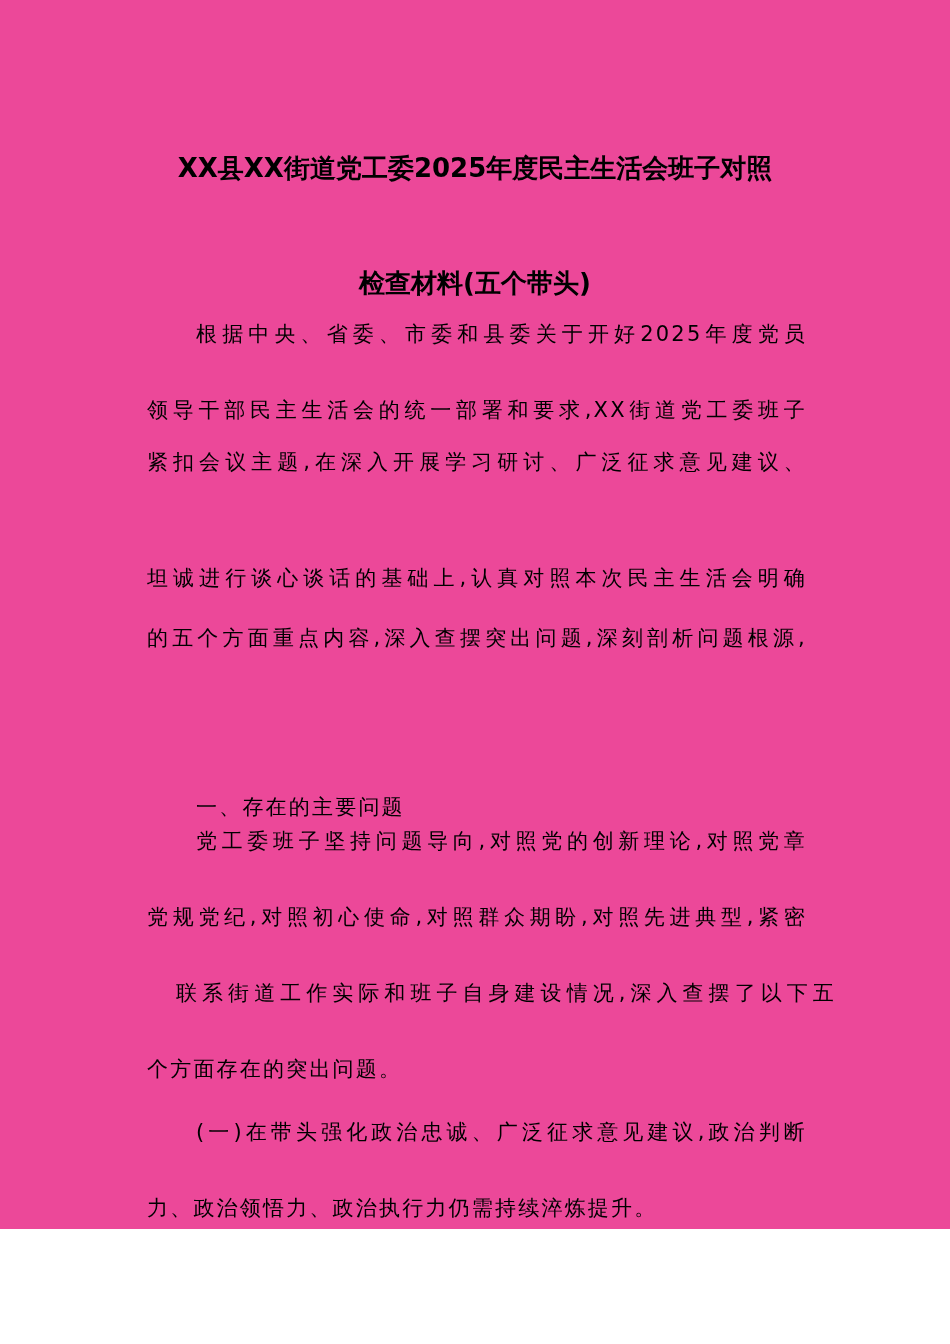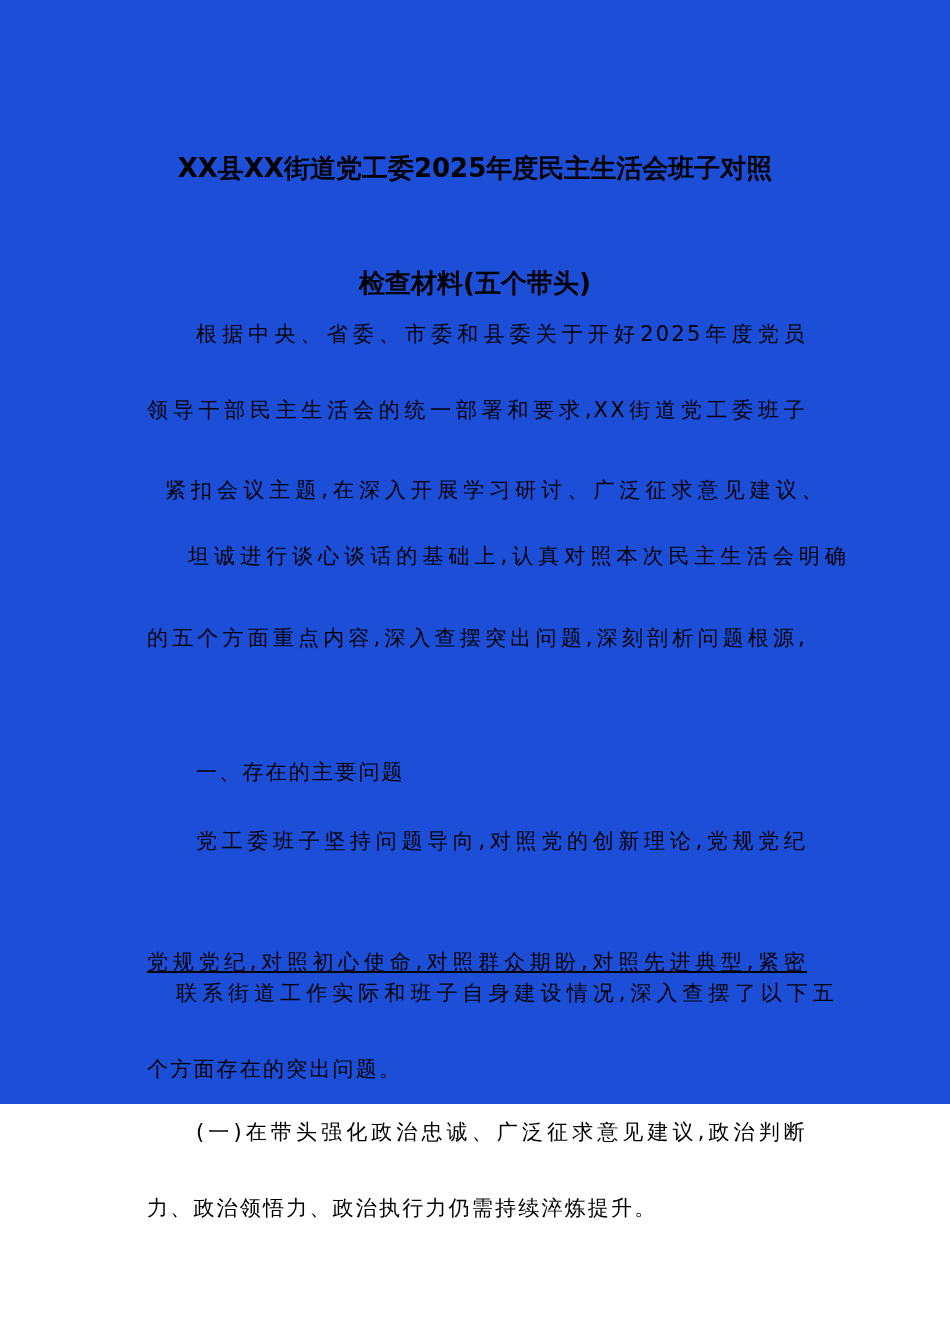--- a/index.html
+++ b/index.html
@@ -13,22 +13,22 @@
       position: relative;
       overflow: hidden;
       color: #000000;
       font-family: "DejaVu Sans", "Liberation Sans", sans-serif;
     }
     .page {
       position: absolute;
       left: 0;
       top: 0;
       width: 950px;
-      height: 1104px;
-      background: #1d4ed8;
+      height: 1229px;
+      background: #ec4899;
     }
     .title-line {
       position: absolute;
       left: 0;
       width: 950px;
       text-align: center;
       font-weight: bold;
       font-size: 26px;
       letter-spacing: 0px;
       white-space: nowrap;
@@ -54,27 +54,27 @@
 </head>
 <body>
 
 <div class="page">
 
   <div class="title-line" style="top:151px;">XX县XX街道党工委2025年度民主生活会班子对照</div>
   <div class="title-line" style="top:226px;margin-top:40px;">检查材料(五个带头)</div>
 
   <div class="line indent" style="top:320px;">根据中央、省委、市委和县委关于开好2025年度党员</div>
   <div class="line" style="top:396px;">领导干部民主生活会的统一部署和要求,XX街道党工委班子</div>
-  <div class="line" style="top:476px;margin-left:18px;">紧扣会议主题,在深入开展学习研讨、广泛征求意见建议、</div>
-  <div class="line" style="top:542px;margin-left:41px;">坦诚进行谈心谈话的基础上,认真对照本次民主生活会明确</div>
+  <div class="line" style="top:448px;">紧扣会议主题,在深入开展学习研讨、广泛征求意见建议、</div>
+  <div class="line" style="top:564px;">坦诚进行谈心谈话的基础上,认真对照本次民主生活会明确</div>
   <div class="line" style="top:624px;">的五个方面重点内容,深入查摆突出问题,深刻剖析问题根源,</div>
 
-  <div class="line indent last" style="top:758px;">一、存在的主要问题</div>
+  <div class="line indent last" style="top:793px;">一、存在的主要问题</div>
 
-  <div class="line indent" style="top:827px;">党工委班子坚持问题导向,对照党的创新理论,党规党纪</div>
-  <div class="line" style="top:948px;text-decoration:underline;">党规党纪,对照初心使命,对照群众期盼,对照先进典型,紧密</div>
+  <div class="line indent" style="top:827px;">党工委班子坚持问题导向,对照党的创新理论,对照党章</div>
+  <div class="line" style="top:903px;">党规党纪,对照初心使命,对照群众期盼,对照先进典型,紧密</div>
   <div class="line" style="top:979px;margin-left:29px;">联系街道工作实际和班子自身建设情况,深入查摆了以下五</div>
   <div class="line last" style="top:1055px;">个方面存在的突出问题。</div>
 
   <div class="line indent" style="top:1118px;">(一)在带头强化政治忠诚、广泛征求意见建议,政治判断</div>
   <div class="line last" style="top:1194px;">力、政治领悟力、政治执行力仍需持续淬炼提升。</div>
 
 </div>
 
 </body></html>

